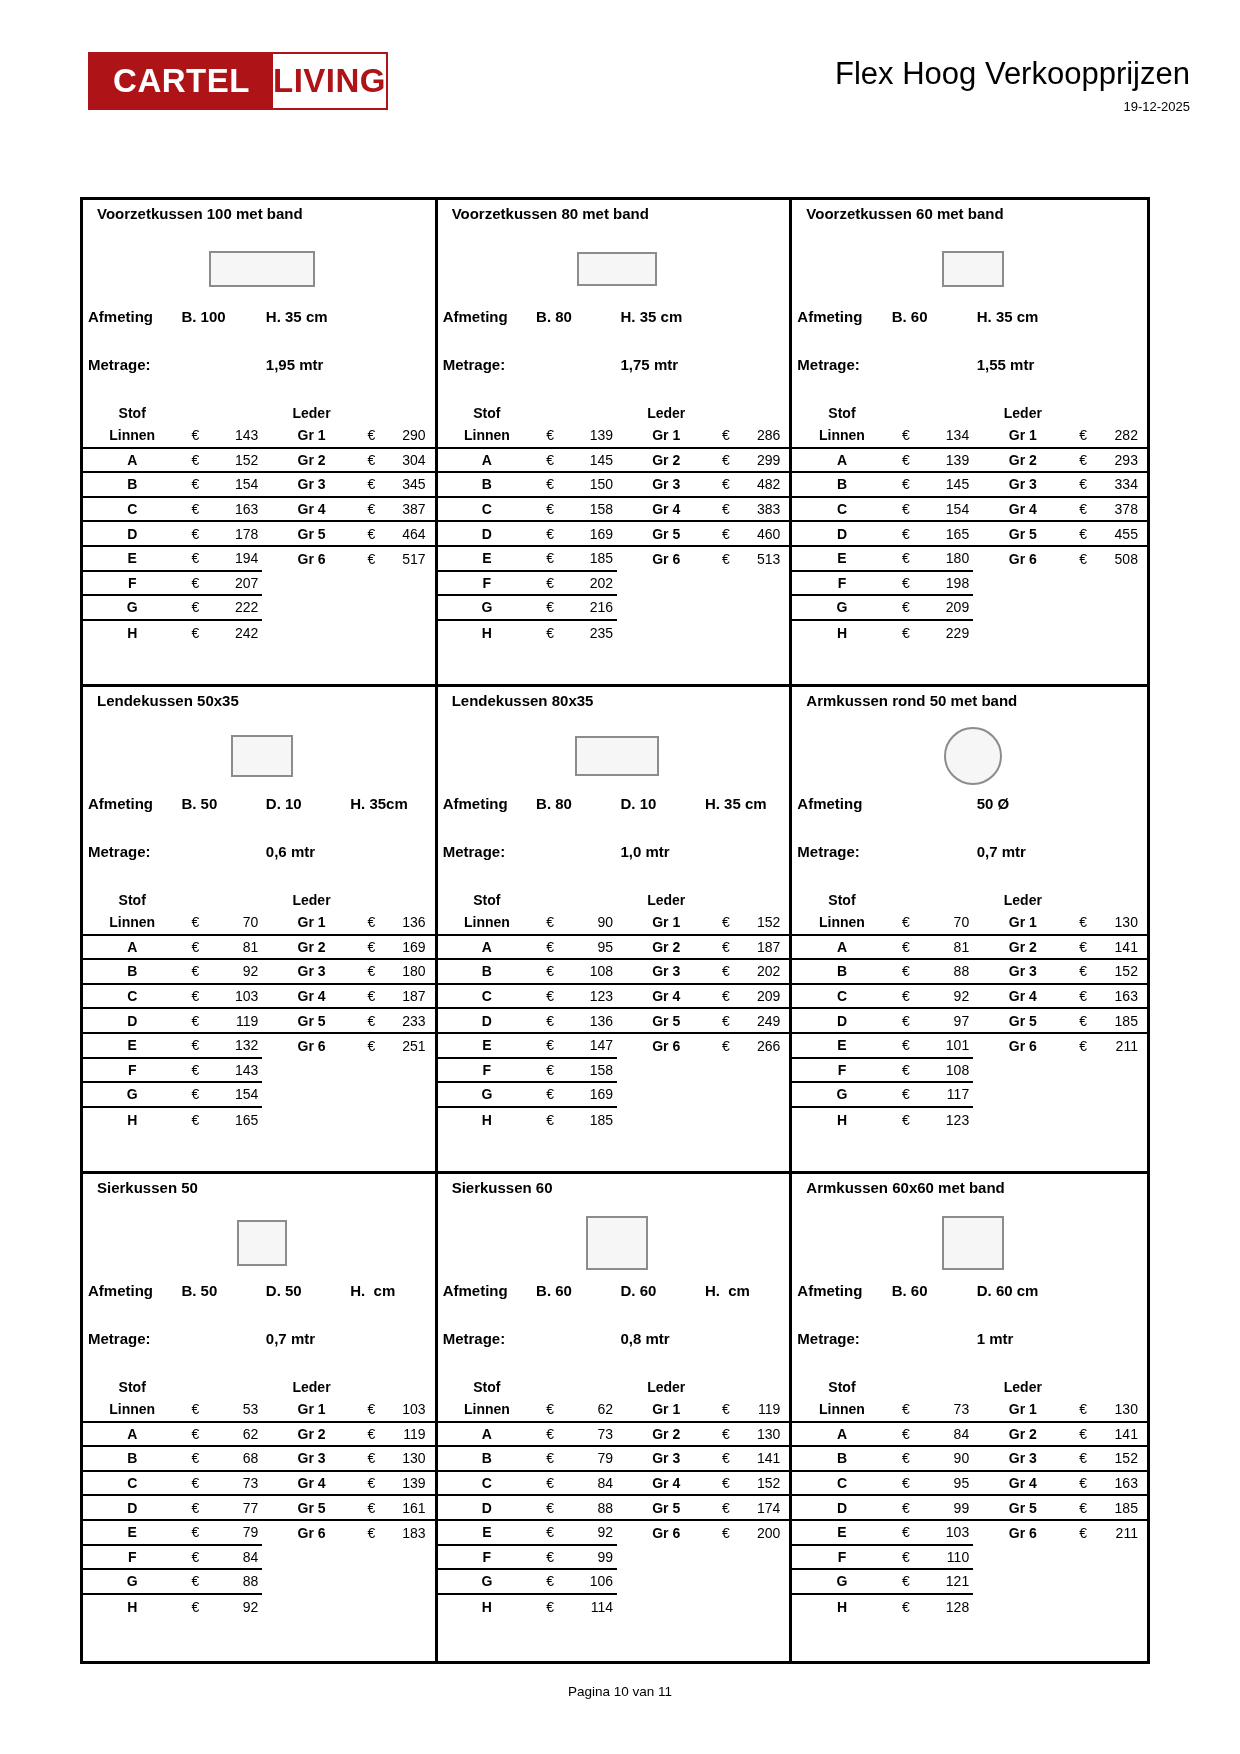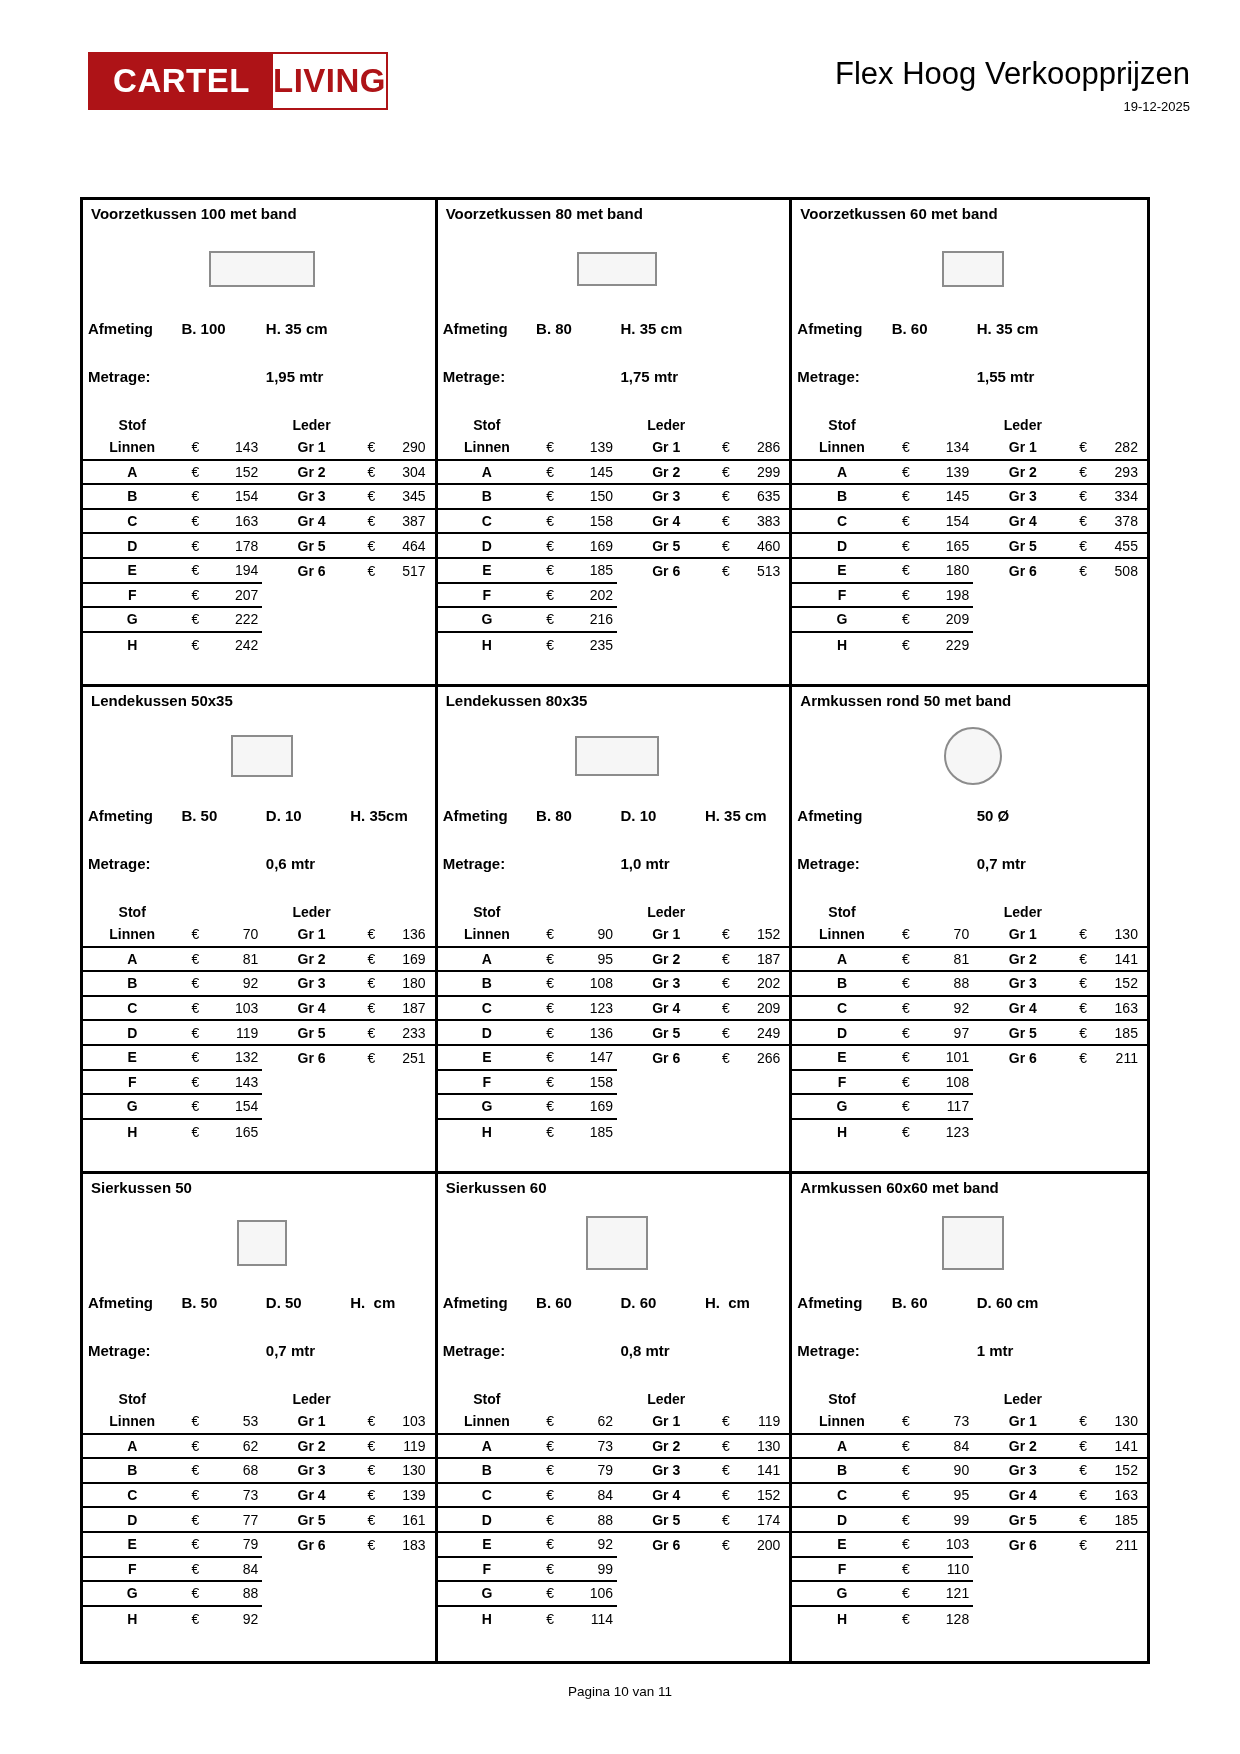--- a/index.html
+++ b/index.html
@@ -18,27 +18,27 @@
   .doc-date{font-size:13px;margin-top:7px;}
 
   
   .grid{position:absolute;left:80px;top:197px;width:1064px;border:3px solid #000;
         display:grid;grid-template-columns:1fr 1fr 1fr;background:#fff;}
   .card{height:487px;box-sizing:border-box;border-right:3px solid #000;border-bottom:3px solid #000;
         overflow:hidden;position:relative;}
   .card:nth-child(3n){border-right:none;}
   .card:nth-child(n+7){border-bottom:none;}
 
-  .card-title{font-weight:bold;font-size:15px;padding:5px 0 0 8px;}
+  .card-title{font-weight:bold;font-size:15px;padding:5px 0 0 14px;}
   .sketch-area{height:78px;margin-top:8px;position:relative;}
   .sketch{position:absolute;left:51%;top:50%;transform:translate(-50%,-50%);
           background:#f6f6f6;border:2px solid #8c8c8c;box-sizing:border-box;}
 
   .line{position:relative;height:20px;font-weight:bold;font-size:15px;}
-  .dim-line{margin-top:12px;}
+  .dim-line{}
   .met-line{margin-top:28px;}
   .line .lbl{position:absolute;left:5px;white-space:pre;}
   .line .s1{position:absolute;left:28%;white-space:pre;}
   .line .s2{position:absolute;left:52%;white-space:pre;}
   .line .s3{position:absolute;left:76%;white-space:pre;}
 
   .tbl-head{margin-top:26px;display:grid;grid-template-columns:28% 8% 15% 28% 6% 15%;
             font-weight:bold;font-size:14px;height:22px;align-items:center;}
   .tbl-head .h{text-align:center;}
 
@@ -208,21 +208,21 @@
             <span class="cell c-lbl">Gr 2</span>
             <span class="cell c-eur">€</span>
             <span class="cell c-val c-val2">299</span>
           </div>
           <div class="trow r-full">
             <span class="cell c-lbl">B</span>
             <span class="cell c-eur">€</span>
             <span class="cell c-val">150</span>
             <span class="cell c-lbl">Gr 3</span>
             <span class="cell c-eur">€</span>
-            <span class="cell c-val c-val2">635</span>
+            <span class="cell c-val c-val2">482</span>
           </div>
           <div class="trow r-full">
             <span class="cell c-lbl">C</span>
             <span class="cell c-eur">€</span>
             <span class="cell c-val">158</span>
             <span class="cell c-lbl">Gr 4</span>
             <span class="cell c-eur">€</span>
             <span class="cell c-val c-val2">383</span>
           </div>
           <div class="trow r-full">

